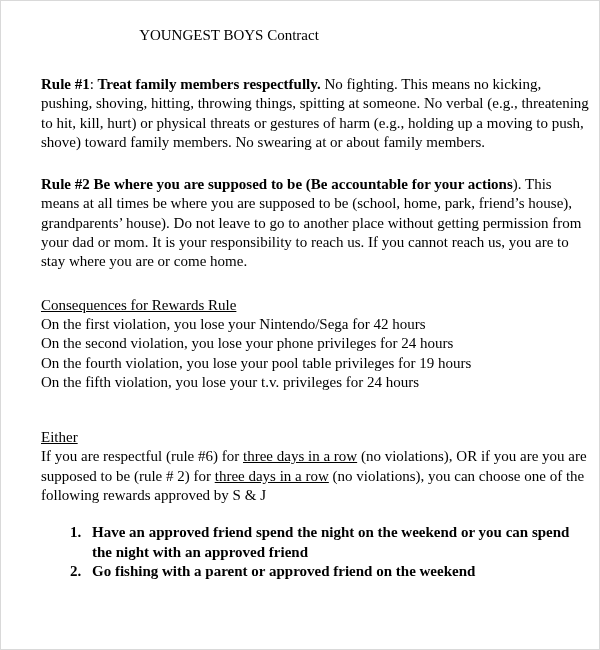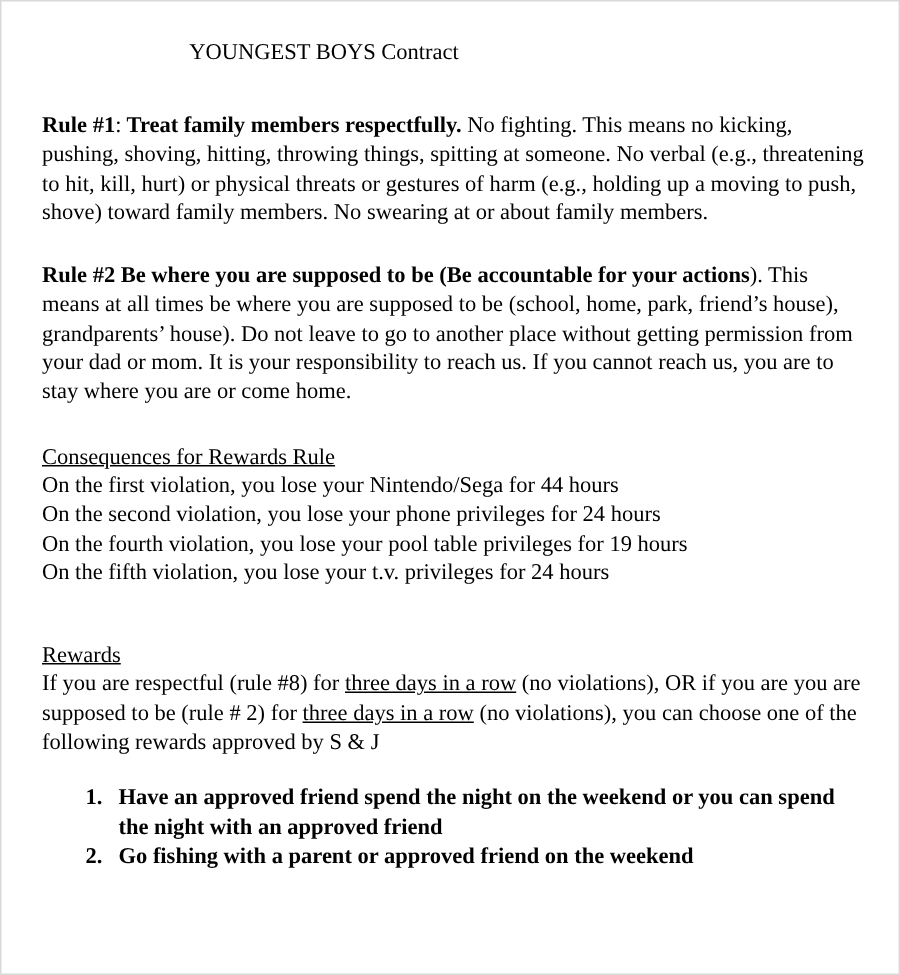--- a/index.html
+++ b/index.html
@@ -13,21 +13,21 @@
     height: 650px;
     box-sizing: border-box;
     background: #ffffff;
     border: 1px solid #d9d9d9;
     overflow: hidden;
     font-family: "Liberation Serif", "DejaVu Serif", serif;
     color: #000000;
   }
   .content {
     position: absolute;
-    left: 27px;
+    left: 40px;
     top: 0;
     width: 548px;
   }
   .doc-title {
     text-align: center;
     font-size: 15px;
     line-height: 19px;
     margin: 25px 0 0 0;
     padding-right: 172px;
     white-space: nowrap;
@@ -78,29 +78,29 @@
     <p class="rule-block rule-1">
       <span class="bold">Rule #1</span><span>:</span><span class="bold"> Treat family members respectfully.</span><span>  No fighting.  This means no kicking, pushing, shoving, hitting, throwing things, spitting at someone. No verbal (e.g., threatening to hit, kill, hurt) or physical threats or gestures of harm (e.g., holding up a moving to push, shove) toward family members. No swearing at or about family members.</span>
     </p>
 
     <p class="rule-block rule-2">
       <span class="bold">Rule #2</span><span></span><span class="bold">  Be where you are supposed to be (Be accountable for your actions</span><span>). This means at all times be where you are supposed to be (school, home, park, friend’s house), grandparents’ house). Do not leave to go to another place without getting permission from your dad or mom. It is your responsibility to reach us. If you cannot reach us, you are to stay where you are or come home.</span>
     </p>
 
     <div class="section sec-consequences">
       <span class="line heading-underline">Consequences for Rewards Rule</span>
-      <span class="line">On the first violation, you lose your Nintendo/Sega for 44 hours</span>
+      <span class="line">On the first violation, you lose your Nintendo/Sega for 42 hours</span>
       <span class="line">On the second violation, you lose your phone privileges for 24 hours</span>
       <span class="line">On the fourth violation, you lose your pool table privileges for 19 hours</span>
       <span class="line">On the fifth violation, you lose your t.v. privileges for 24 hours</span>
     </div>
 
     <div class="section sec-rewards">
-      <span class="line heading-underline">Rewards</span>
-      <p class="section" style="margin:0"><span>If you are respectful (rule #8) for </span><span class="u">three days in a row</span><span> (no violations), OR if you are you are supposed to be (rule # 2) for </span><span class="u">three days in a row</span><span> (no violations), you can choose one of the following rewards approved by S &amp; J</span></p>
+      <span class="line heading-underline">Either</span>
+      <p class="section" style="margin:0"><span>If you are respectful (rule #6) for </span><span class="u">three days in a row</span><span> (no violations), OR if you are you are supposed to be (rule # 2) for </span><span class="u">three days in a row</span><span> (no violations), you can choose one of the following rewards approved by S &amp; J</span></p>
     </div>
 
     <ol class="rewards-list">
       <li>Have an approved friend spend the night on the weekend or you can spend the night with an approved friend</li>
       <li>Go fishing with a parent or approved friend on the weekend</li>
     </ol>
 
   </div>
 </div>
 

